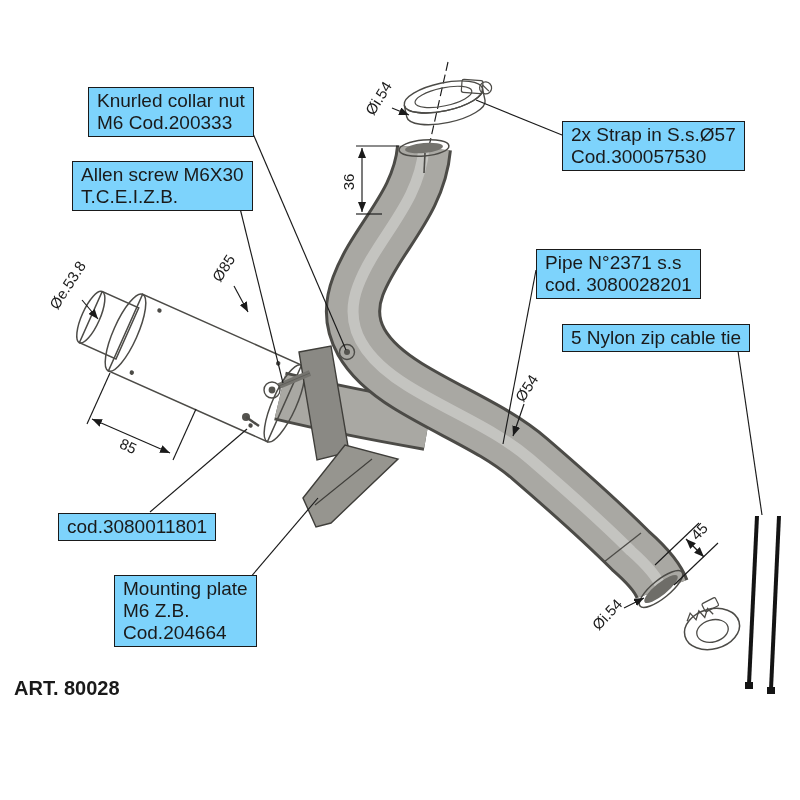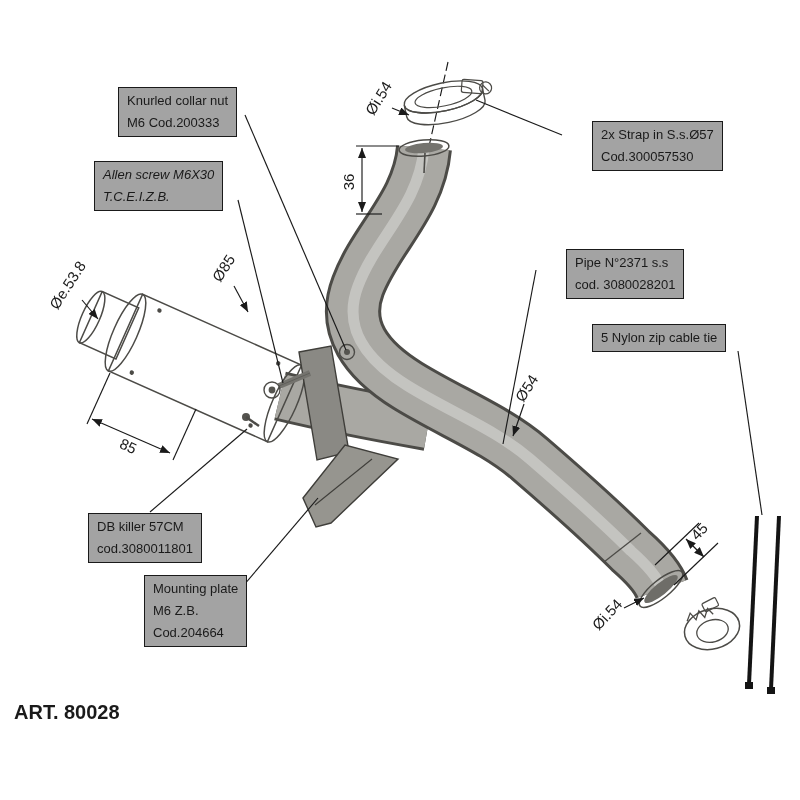--- a/index.html
+++ b/index.html
@@ -1,21 +1,21 @@
 <!DOCTYPE html>
 <html><head>
 <meta charset="utf-8">
 <style>
   html,body{margin:0;padding:0;background:#fff;}
   #stage{position:relative;width:800px;height:800px;background:#fff;overflow:hidden;
          font-family:"Liberation Sans",sans-serif;color:#1a1a1a;}
   #drawing{position:absolute;left:0;top:0;}
-  .callout{position:absolute;background:#a3a3a3;border:1.6px solid #1a1a1a;
-           padding:2px 8px;font-size:13px;line-height:22px;white-space:nowrap;z-index:5;margin-left:30px;}
-  .art{position:absolute;left:14px;top:701px;font-size:20px;font-weight:bold;z-index:5;}
+  .callout{position:absolute;background:#7dd3fc;border:1.6px solid #1a1a1a;
+           padding:2px 8px;font-size:19px;line-height:22px;white-space:nowrap;z-index:5;}
+  .art{position:absolute;left:14px;top:677px;font-size:20px;font-weight:bold;z-index:5;}
   .dimtxt{font-size:15px;fill:#1a1a1a;}
   .thin{stroke:#1a1a1a;stroke-width:1.15;fill:none;}
   .edge{stroke:#4c4b47;fill:none;}
 </style>
 </head>
 <body>
 
 <div id="stage">
 
   <svg id="drawing" width="800" height="800" viewBox="0 0 800 800">
@@ -158,41 +158,40 @@
       <text class="dimtxt" text-anchor="middle" transform="translate(611 618) rotate(-47)">Øi.54</text>
       <line x1="624" y1="608" x2="644" y2="598" class="thin" marker-end="url(#arr)"></line>
     </g>
   </svg>
 
   <div class="callout" style="left:88px;top:87px;">
     <div>Knurled collar nut</div>
     <div>M6 Cod.200333</div>
   </div>
 
-  <div class="callout" style="left:64px;top:161px;font-style:italic;">
+  <div class="callout" style="left:72px;top:161px;">
     <div>Allen screw M6X30</div>
     <div>T.C.E.I.Z.B.</div>
   </div>
 
   <div class="callout" style="left:562px;top:121px;">
     <div>2x Strap in S.s.Ø57</div>
     <div>Cod.300057530</div>
   </div>
 
   <div class="callout" style="left:536px;top:249px;">
     <div>Pipe N°2371 s.s</div>
     <div>cod. 3080028201</div>
   </div>
 
   <div class="callout" style="left:562px;top:324px;">
     <div>5 Nylon zip cable tie</div>
   </div>
 
   <div class="callout" style="left:58px;top:513px;">
-    <div>DB killer 57CM</div>
     <div>cod.3080011801</div>
   </div>
 
   <div class="callout" style="left:114px;top:575px;">
     <div>Mounting plate</div>
     <div>M6 Z.B.</div>
     <div>Cod.204664</div>
   </div>
 
   <div class="art">ART. 80028</div>

